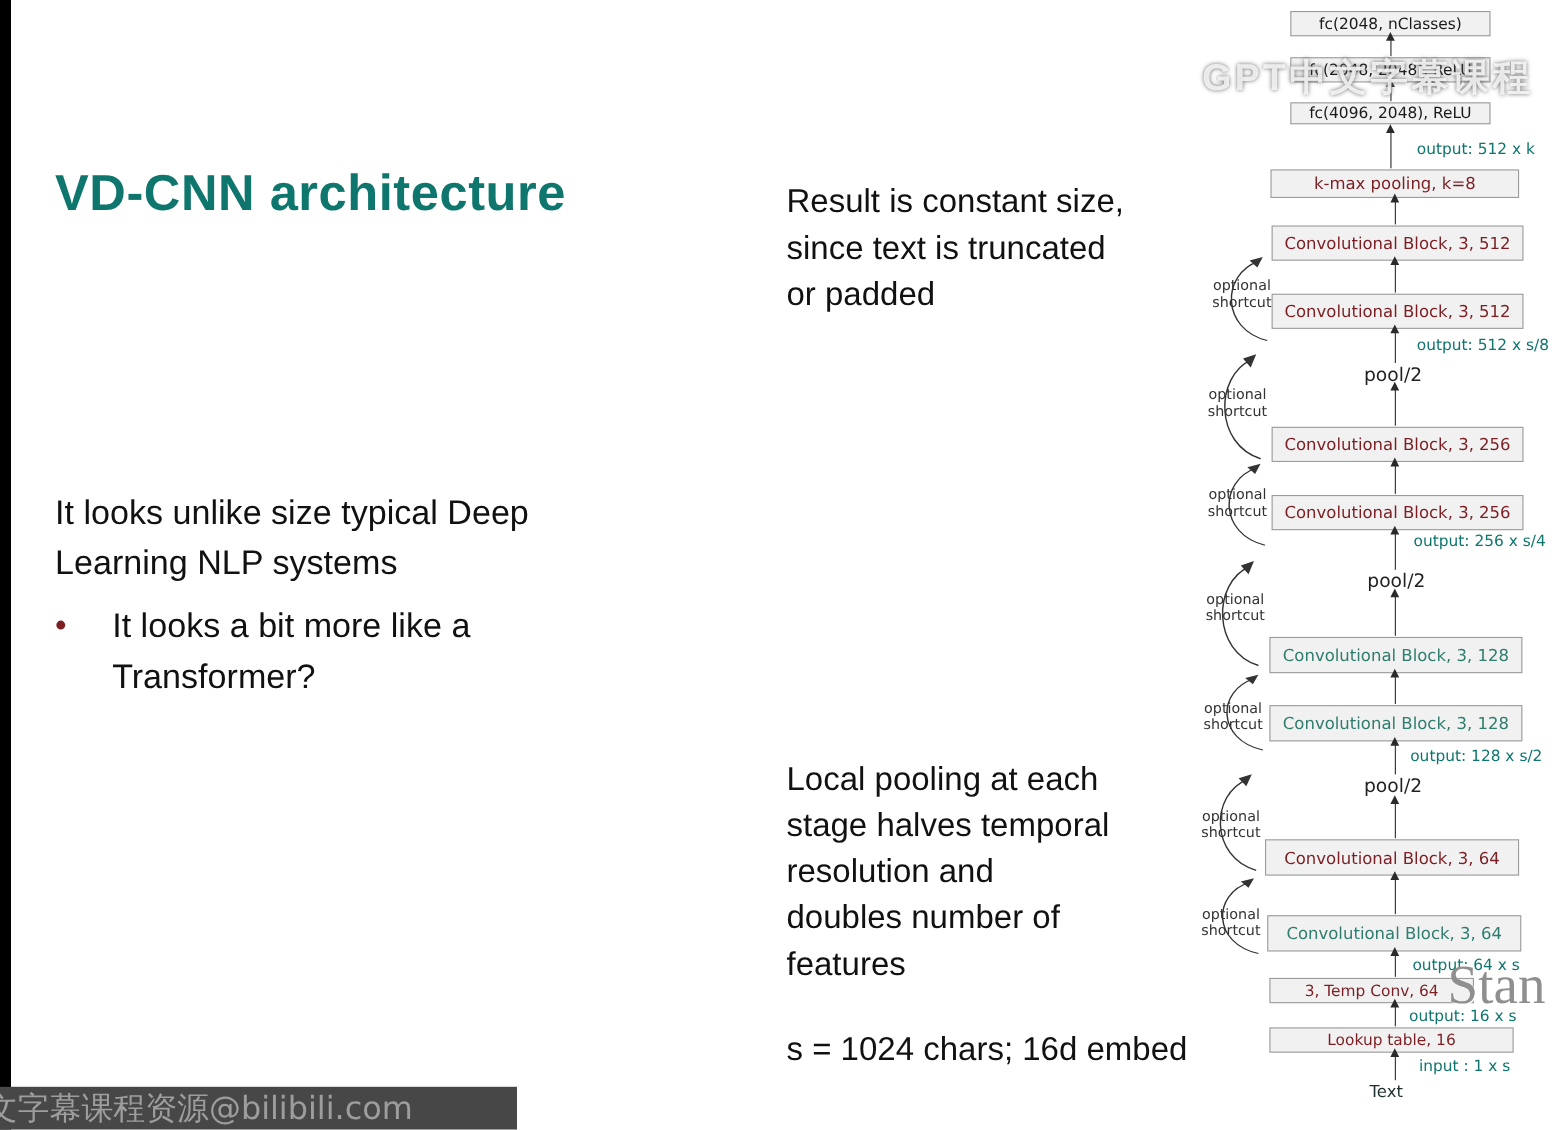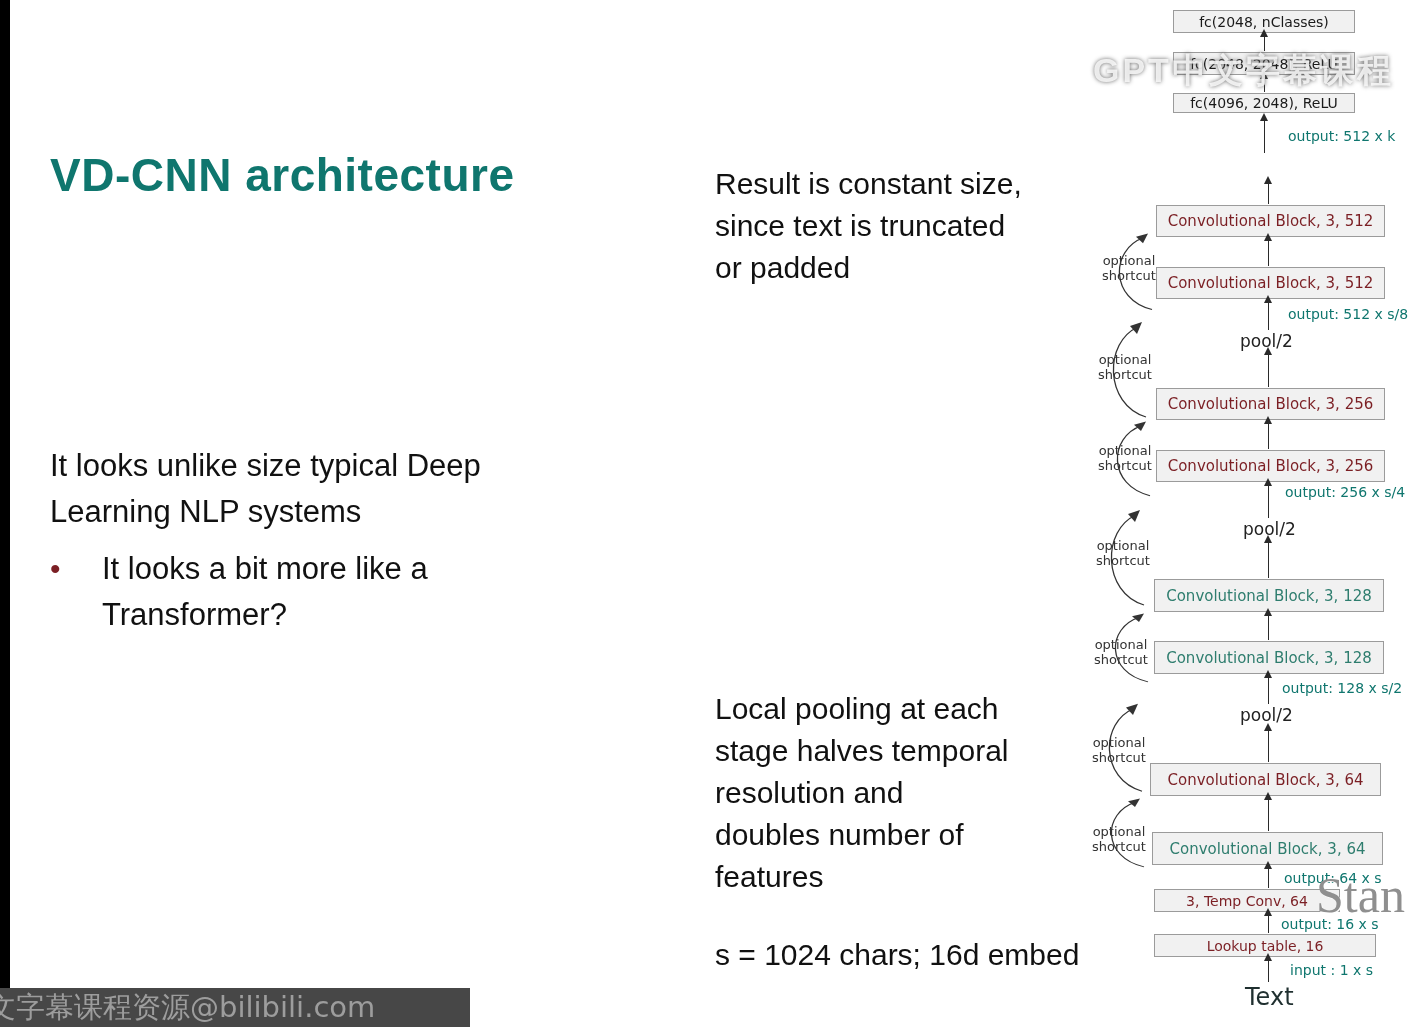--- a/index.html
+++ b/index.html
@@ -24,21 +24,21 @@
 
   
   .dbox{position:absolute;background:#f1f1f1;border:1px solid #9b9b9b;display:flex;align-items:center;justify-content:center;
         font-family:"DejaVu Sans",sans-serif;font-size:15px;color:#1a1a1a;box-sizing:border-box;white-space:nowrap;}
   .dbox.small{font-size:14px;}
   .dbox.maroon{color:#7b1f24;}
   .dbox.teal{color:#2e7d6e;}
   .slabel{position:absolute;font-family:"DejaVu Sans",sans-serif;font-size:14px;color:#0f766e;white-space:nowrap;}
   .pool{position:absolute;font-family:"DejaVu Sans",sans-serif;font-size:17px;color:#222;}
   .sc{position:absolute;font-family:"DejaVu Sans",sans-serif;font-size:13px;line-height:15px;color:#333;width:66px;text-align:center;}
-  .text-node{position:absolute;font-family:"DejaVu Sans",sans-serif;font-size:24px;color:#1f2f2f;}
+  .text-node{position:absolute;font-family:"DejaVu Sans",sans-serif;font-size:15px;color:#1f2f2f;}
 
   .arr{position:absolute;width:1px;background:#2a2a2a;}
   .arr::before{content:"";position:absolute;top:-7px;left:-4px;width:0;height:0;
       border-left:4.5px solid transparent;border-right:4.5px solid transparent;border-bottom:8px solid #2a2a2a;}
 
   .scurve{position:absolute;overflow:visible;}
   .scurve path{stroke:#333;stroke-width:1.3;fill:none;}
   .scurve polygon{fill:#333;}
 
   
@@ -72,20 +72,21 @@
   <div class="note n2">Local pooling at each
 stage halves temporal
 resolution and
 doubles number of
 features</div>
   <div class="note n3">s = 1024 chars; 16d embed</div>
 
   <div class="dbox small" style="left:1173px;top:10px;width:182px;height:23px">fc(2048, nClasses)</div>
   <div class="dbox small" style="left:1173px;top:52px;width:182px;height:23px">fc(2048, 2048), ReLU</div>
   <div class="dbox small" style="left:1173px;top:93px;width:182px;height:20px">fc(4096, 2048), ReLU</div>
+  <div class="dbox maroon" style="left:1155px;top:154px;width:226px;height:26px">k-max pooling, k=8</div>
   <div class="dbox maroon" style="left:1156px;top:205px;width:229px;height:32px">Convolutional Block, 3, 512</div>
   <div class="dbox maroon" style="left:1156px;top:267px;width:229px;height:32px">Convolutional Block, 3, 512</div>
   <div class="dbox maroon" style="left:1156px;top:388px;width:229px;height:32px">Convolutional Block, 3, 256</div>
   <div class="dbox maroon" style="left:1156px;top:450px;width:229px;height:32px">Convolutional Block, 3, 256</div>
   <div class="dbox teal" style="left:1154px;top:579px;width:230px;height:33px">Convolutional Block, 3, 128</div>
   <div class="dbox teal" style="left:1154px;top:641px;width:230px;height:33px">Convolutional Block, 3, 128</div>
   <div class="dbox maroon" style="left:1150px;top:763px;width:231px;height:33px">Convolutional Block, 3, 64</div>
   <div class="dbox teal" style="left:1152px;top:832px;width:231px;height:33px">Convolutional Block, 3, 64</div>
   <div class="dbox small maroon" style="left:1154px;top:889px;width:186px;height:23px">3, Temp Conv, 64</div>
   <div class="dbox small maroon" style="left:1154px;top:934px;width:222px;height:23px">Lookup table, 16</div>

